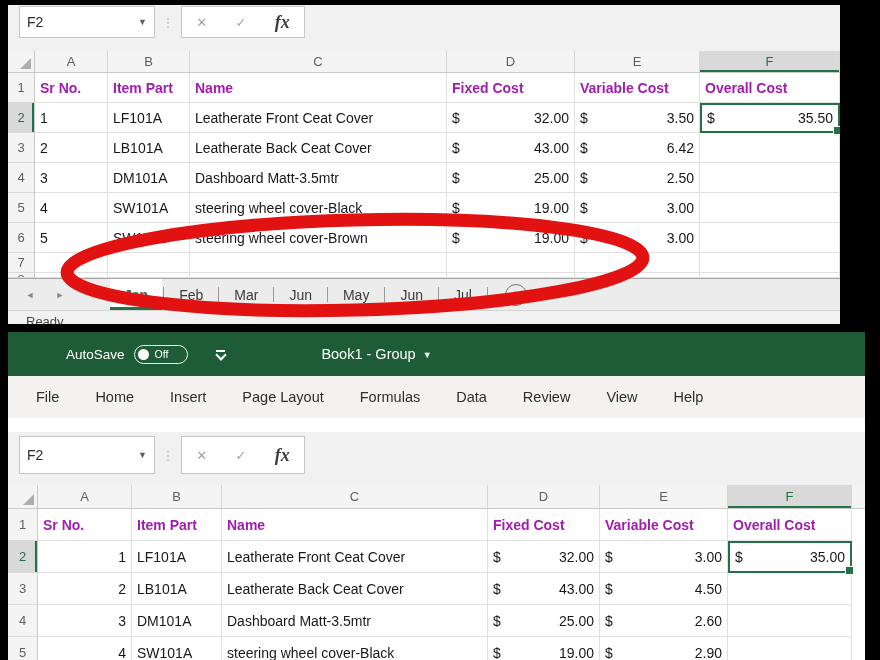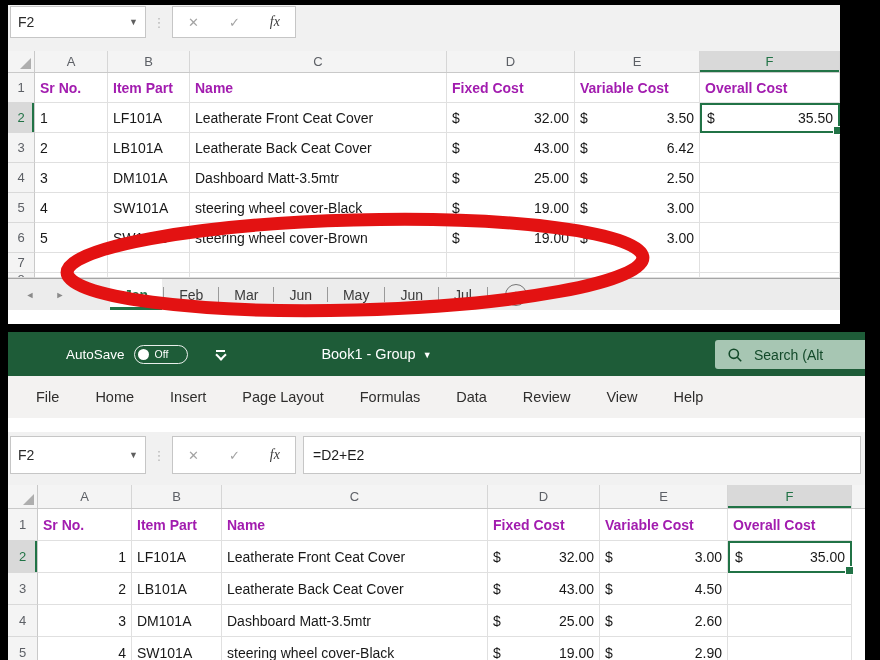--- a/index.html
+++ b/index.html
@@ -11,27 +11,27 @@
   .page{position:relative;width:880px;height:660px;background:#000;}
   .win{position:absolute;background:#fff;overflow:hidden;display:flex;flex-direction:column;}
   #top-window{left:8px;top:5px;width:832px;height:319px;}
   #bottom-window{left:8px;top:332px;width:857px;height:328px;}
 
   
   .fbar{display:flex;align-items:stretch;background:#f1f1f1;padding:1px 4px 5px 2px;flex:none;}
   #top-window .fbar{height:32px;}
   #bottom-window .fbar{height:38px;padding-top:4px;}
   .namebox{width:136px;background:#fff;border:1px solid #c6c6c6;display:flex;align-items:center;
-    justify-content:space-between;padding:15px 7px;font-size:14px;color:#2b2b2b;box-sizing:border-box;}
+    justify-content:space-between;padding:15px 7px;font-size:14px;color:#2b2b2b;box-sizing:border-box;margin-left:9px;}
   .nb-arrow{font-size:9px;color:#5f5f5f;}
   .vdots{width:26px;display:flex;align-items:center;justify-content:center;color:#b8b8b8;font-size:13px;}
   .fxbox{width:124px;background:#fff;border:1px solid #c6c6c6;display:flex;align-items:center;
     justify-content:space-around;box-sizing:border-box;}
   .fx-x,.fx-check{color:#a3a3a3;font-size:13px;}
-  .fx-fx{font-family:"Liberation Serif",serif;font-style:italic;font-weight:normal;color:#3d3d3d;font-size:14px;}
+  .fx-fx{font-family:"Liberation Serif",serif;font-style:italic;font-weight:bold;color:#3d3d3d;font-size:18px;}
   .formulabox{flex:1;background:#fff;border:1px solid #c6c6c6;display:flex;align-items:center;
     padding:0 9px;margin-left:7px;font-size:14px;color:#1d1d1d;box-sizing:border-box;}
   .sheet-gap{background:#f1f1f1;flex:none;}
 
   
   .grid{flex:none;background:#fff;}
   .colhdr-row{display:flex;background:#f4f4f4;border-bottom:1px solid #c9c9c9;box-sizing:border-box;}
   .corner{position:relative;background:#f4f4f4;border-right:1px solid #c9c9c9;box-sizing:border-box;flex:none;}
   .corner::after{content:"";position:absolute;right:3px;bottom:3px;width:0;height:0;
     border-left:11px solid transparent;border-bottom:11px solid #aeaeae;}
@@ -243,20 +243,23 @@
         <div class="tab">Jun</div>
         <div class="tabdiv"></div>
         <div class="tab">May</div>
         <div class="tabdiv"></div>
         <div class="tab">Jun</div>
         <div class="tabdiv"></div>
         <div class="tab">Jul</div>
         <div class="tabdiv"></div>
         <div class="addtab">+</div>
       </div>
+    <div class="statusbar">
+      <span>Ready</span>
+    </div>
   </div>
 
   <svg id="red-oval" viewBox="0 0 600 110">
     <ellipse cx="300" cy="55" rx="288" ry="45" fill="none" stroke="#e31212" stroke-width="13" transform="rotate(-1.5 300 55)"></ellipse>
   </svg>
 
   <div class="win" id="bottom-window">
     <div class="titlebar">
       <div class="autosave">
         <span>AutoSave</span>
@@ -265,27 +268,20 @@
           <span class="pill-label">Off</span>
         </span>
       </div>
       <div class="qat-btn">
         <span class="qat-bar"></span>
           <span class="qat-chev"></span>
       </div>
       <div class="title-center">
         <span>Book1 - Group</span>
         <span class="title-chev">▼</span>
-      </div>
-      <div class="search-pill">
-        <svg width="16" height="16" viewBox="0 0 16 16">
-          <circle cx="6.8" cy="6.8" r="4.6" fill="none" stroke="#134a2a" stroke-width="1.6"></circle>
-          <line x1="10.3" y1="10.3" x2="14.2" y2="14.2" stroke="#134a2a" stroke-width="1.6"></line>
-        </svg>
-        <span>Search (Alt</span>
       </div>
     </div>
     <div class="menurow" id="menu-row">
         <span>File</span>
         <span>Home</span>
         <span>Insert</span>
         <span>Page Layout</span>
         <span>Formulas</span>
         <span>Data</span>
         <span>Review</span>
@@ -297,21 +293,20 @@
       <div class="namebox">
         <span>F2</span>
         <span class="nb-arrow">▼</span>
       </div>
       <div class="vdots">⋮</div>
       <div class="fxbox">
         <span class="fx-x">✕</span>
         <span class="fx-check">✓</span>
         <span class="fx-fx">fx</span>
       </div>
-      <div class="formulabox">=D2+E2</div>
     </div>
     <div class="sheet-gap" style="height:6px"></div>
     <div class="grid" id="bottom-grid">
         <div class="colhdr-row" style="height: 24px;">
           <div class="corner" style="width: 30px;"></div>
           <div class="colhdr" style="width: 94px;">A</div>
           <div class="colhdr" style="width: 90px;">B</div>
           <div class="colhdr" style="width: 266px;">C</div>
           <div class="colhdr" style="width: 112px;">D</div>
           <div class="colhdr" style="width: 128px;">E</div>

